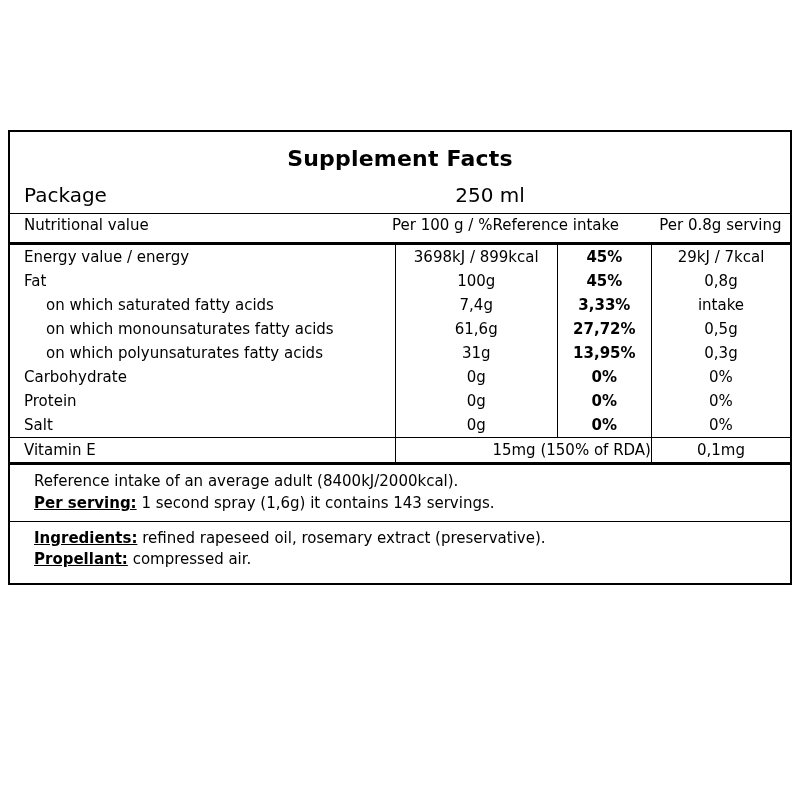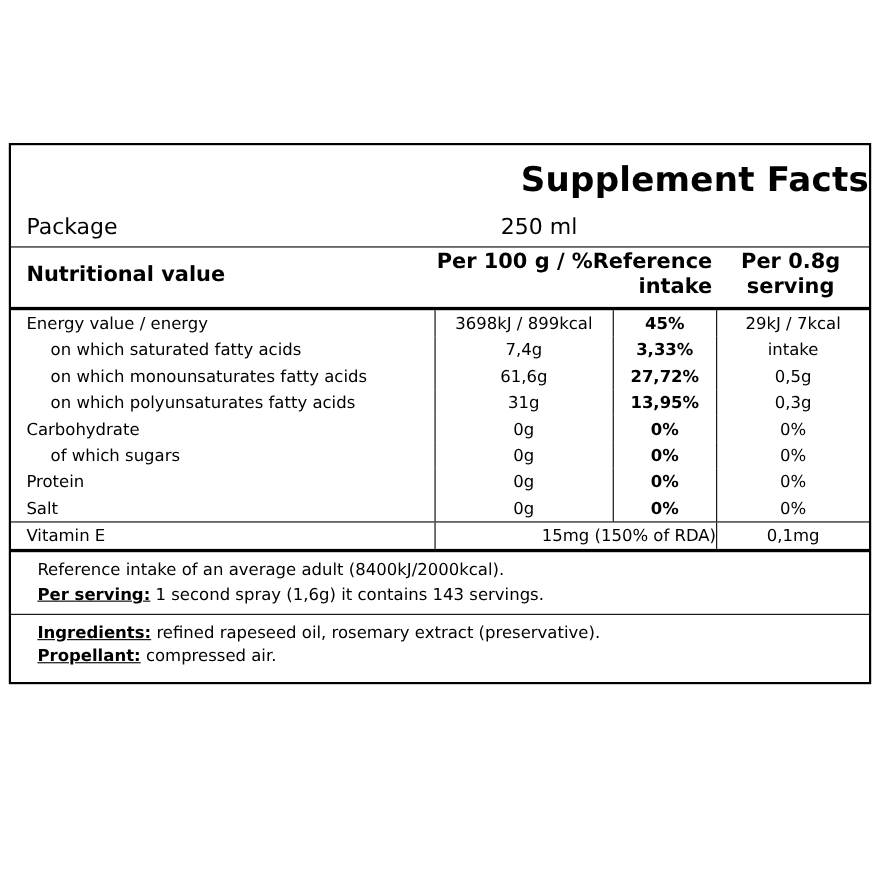--- a/index.html
+++ b/index.html
@@ -17,22 +17,22 @@
   .panel {
     position: absolute;
     left: 8px;
     top: 130px;
     width: 784px;
     box-sizing: border-box;
     border: 2px solid #000000;
     padding: 0;
   }
   .title {
-    text-align: right;
-    font-size: 31px;
+    text-align: center;
+    font-size: 22px;
     font-weight: bold;
     letter-spacing: 0.2px;
     padding: 14px 0 10px 0;
   }
   .pkg-row {
     display: flex;
     font-size: 20px;
     padding: 2px 14px 6px 14px;
   }
   .pkg-label {
@@ -75,31 +75,31 @@
     text-align: center;
     border-left: 1px solid #000000;
     font-weight: bold;
   }
   .col-serving {
     width: 146px;
     text-align: center;
     border-left: 1px solid #000000;
   }
   thead th {
-    font-weight: bold;
-    font-size: 19px;
+    font-weight: normal;
+    font-size: 15px;
     padding-bottom: 8px !important;
     padding-top: 2px !important;
     border-left: none !important;
   }
   thead th.col-name {
     text-align: left;
   }
   thead th.hdr-mid {
-    text-align: right;
+    text-align: left;
   }
   thead th.hdr-serv {
     text-align: center;
   }
   tbody tr td { border-top: 0; }
   .indent1 { padding-left: 36px !important; }
   .spanmid {
     text-align: right;
     border-left: 1px solid #000000;
   }
@@ -140,45 +140,45 @@
 
   <table class="facts">
     <tbody>
       <tr>
         <td class="col-name">Energy value / energy</td>
         <td class="col-per100">3698kJ / 899kcal</td>
         <td class="col-ref">45%</td>
         <td class="col-serving">29kJ / 7kcal</td>
       </tr>
       <tr>
+        <td class="col-name">Fat</td>
+        <td class="col-per100">100g</td>
+        <td class="col-ref">45%</td>
+        <td class="col-serving">0,8g</td>
+      </tr>
+      <tr>
         <td class="col-name indent1">on which saturated fatty acids</td>
         <td class="col-per100">7,4g</td>
         <td class="col-ref">3,33%</td>
         <td class="col-serving">intake</td>
       </tr>
       <tr>
         <td class="col-name indent1">on which monounsaturates fatty acids</td>
         <td class="col-per100">61,6g</td>
         <td class="col-ref">27,72%</td>
         <td class="col-serving">0,5g</td>
       </tr>
       <tr>
         <td class="col-name indent1">on which polyunsaturates fatty acids</td>
         <td class="col-per100">31g</td>
         <td class="col-ref">13,95%</td>
         <td class="col-serving">0,3g</td>
       </tr>
       <tr>
         <td class="col-name">Carbohydrate</td>
-        <td class="col-per100">0g</td>
-        <td class="col-ref">0%</td>
-        <td class="col-serving">0%</td>
-      </tr>
-      <tr>
-        <td class="col-name indent1">of which sugars</td>
         <td class="col-per100">0g</td>
         <td class="col-ref">0%</td>
         <td class="col-serving">0%</td>
       </tr>
       <tr>
         <td class="col-name">Protein</td>
         <td class="col-per100">0g</td>
         <td class="col-ref">0%</td>
         <td class="col-serving">0%</td>
       </tr>

